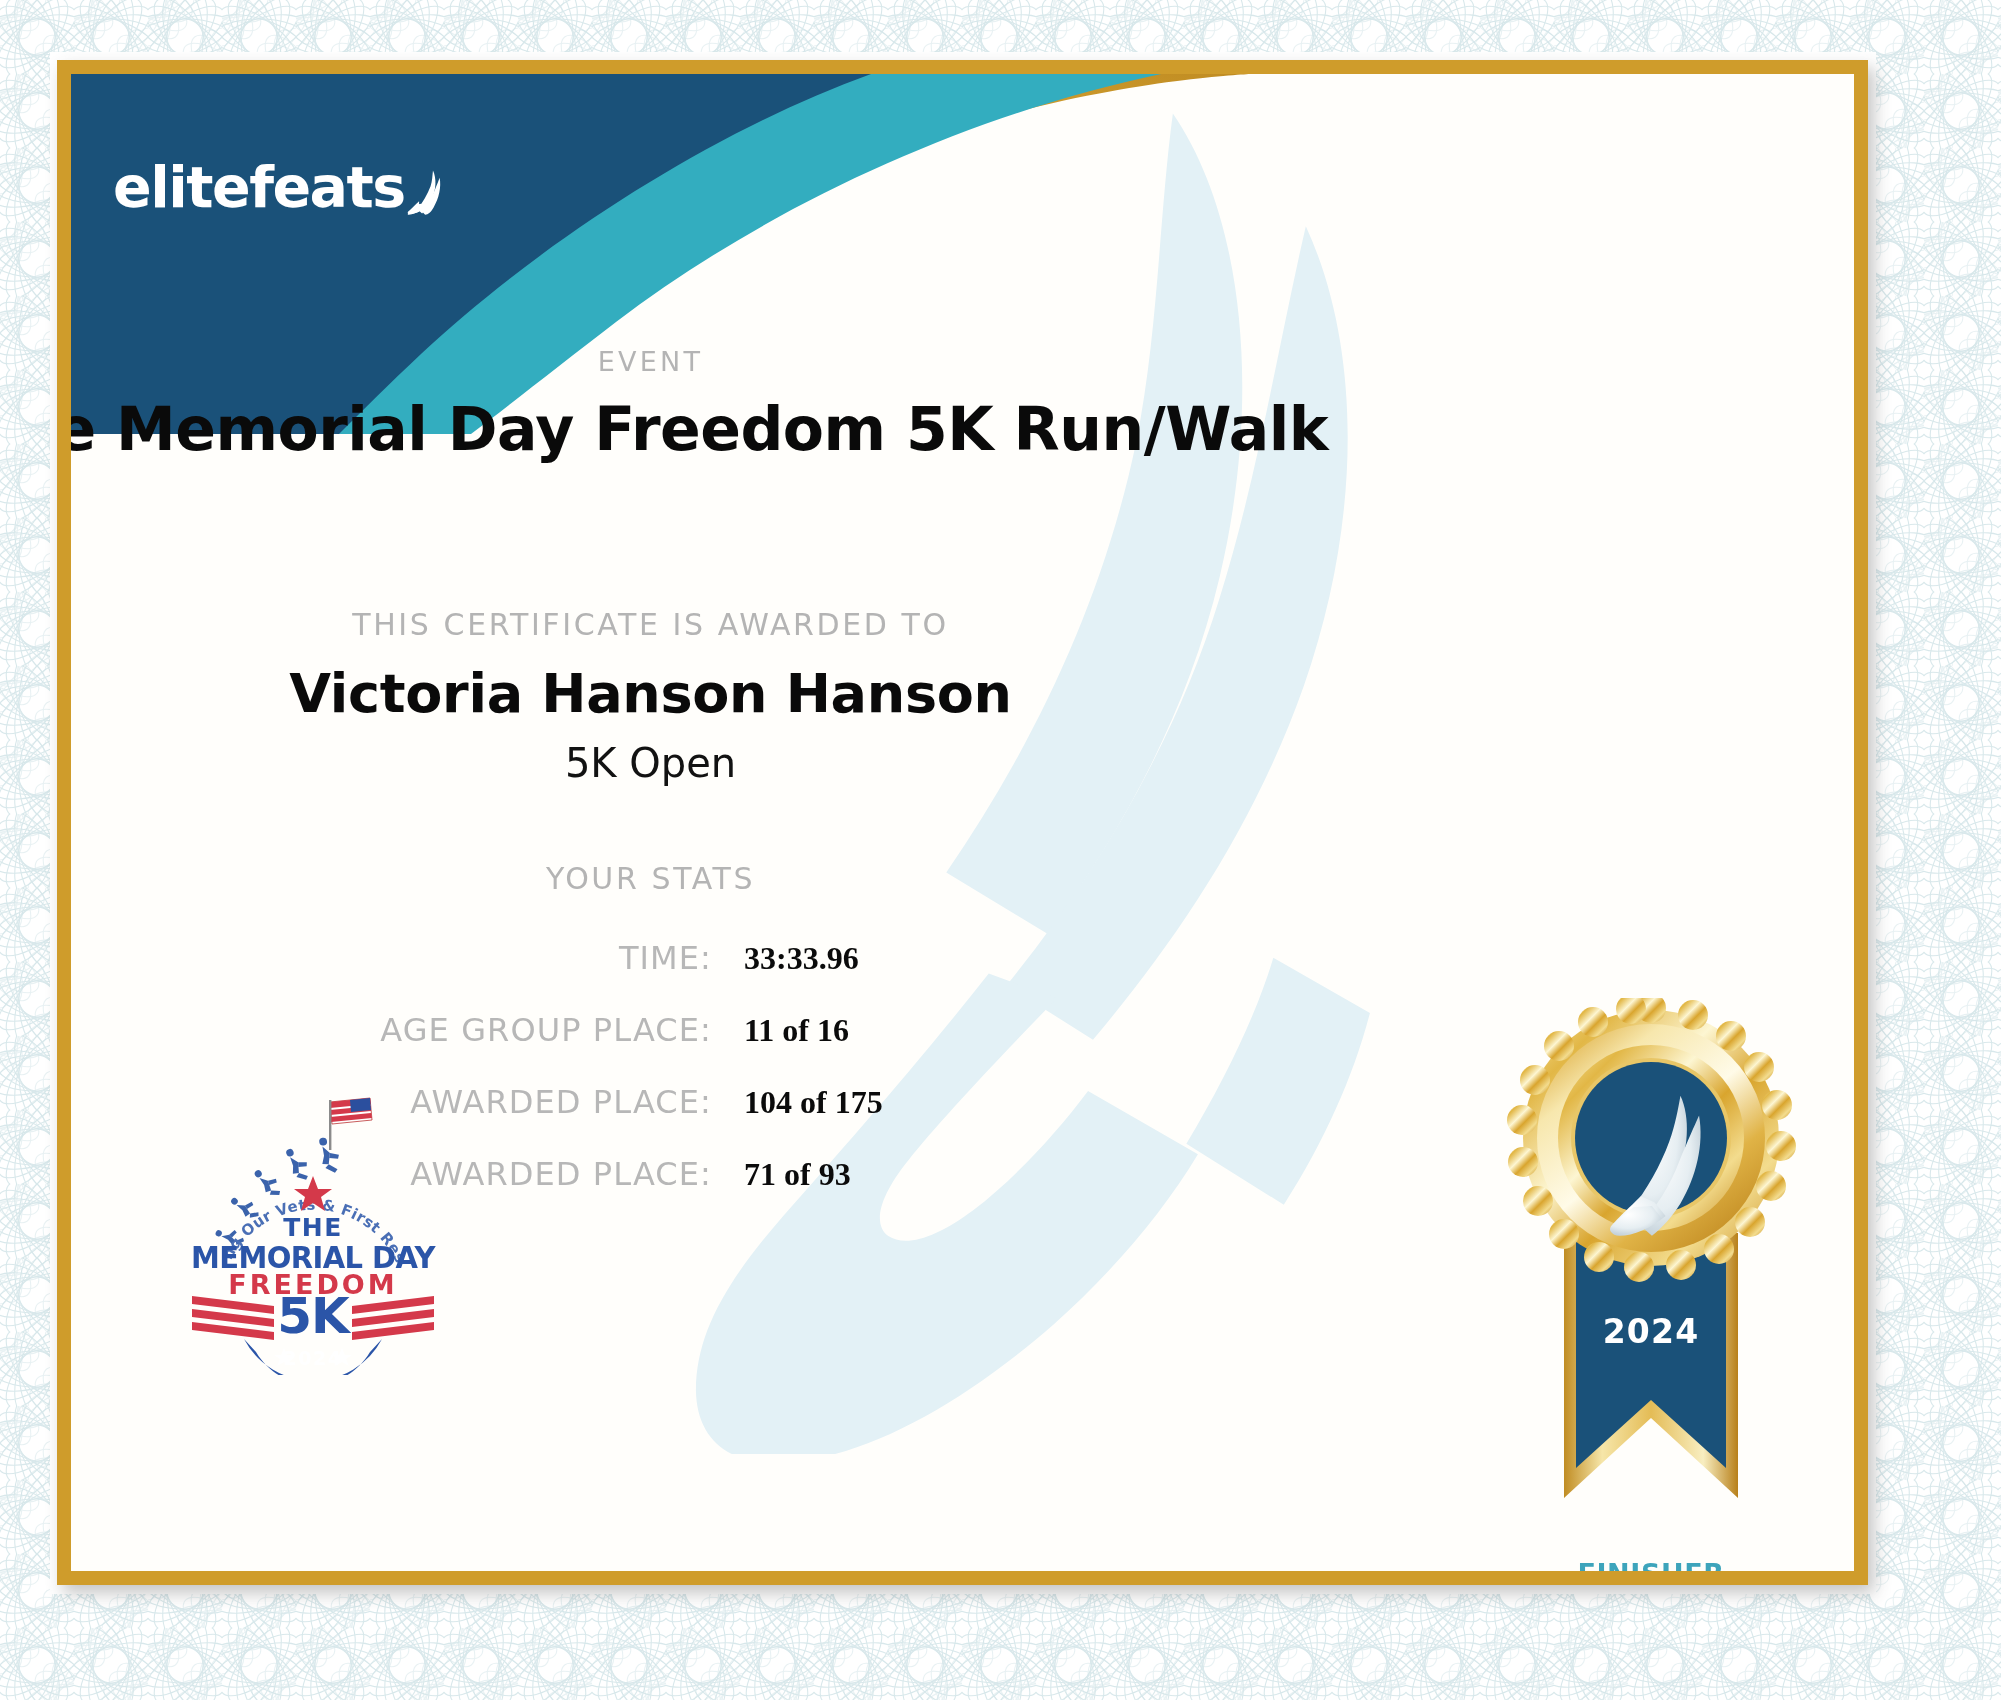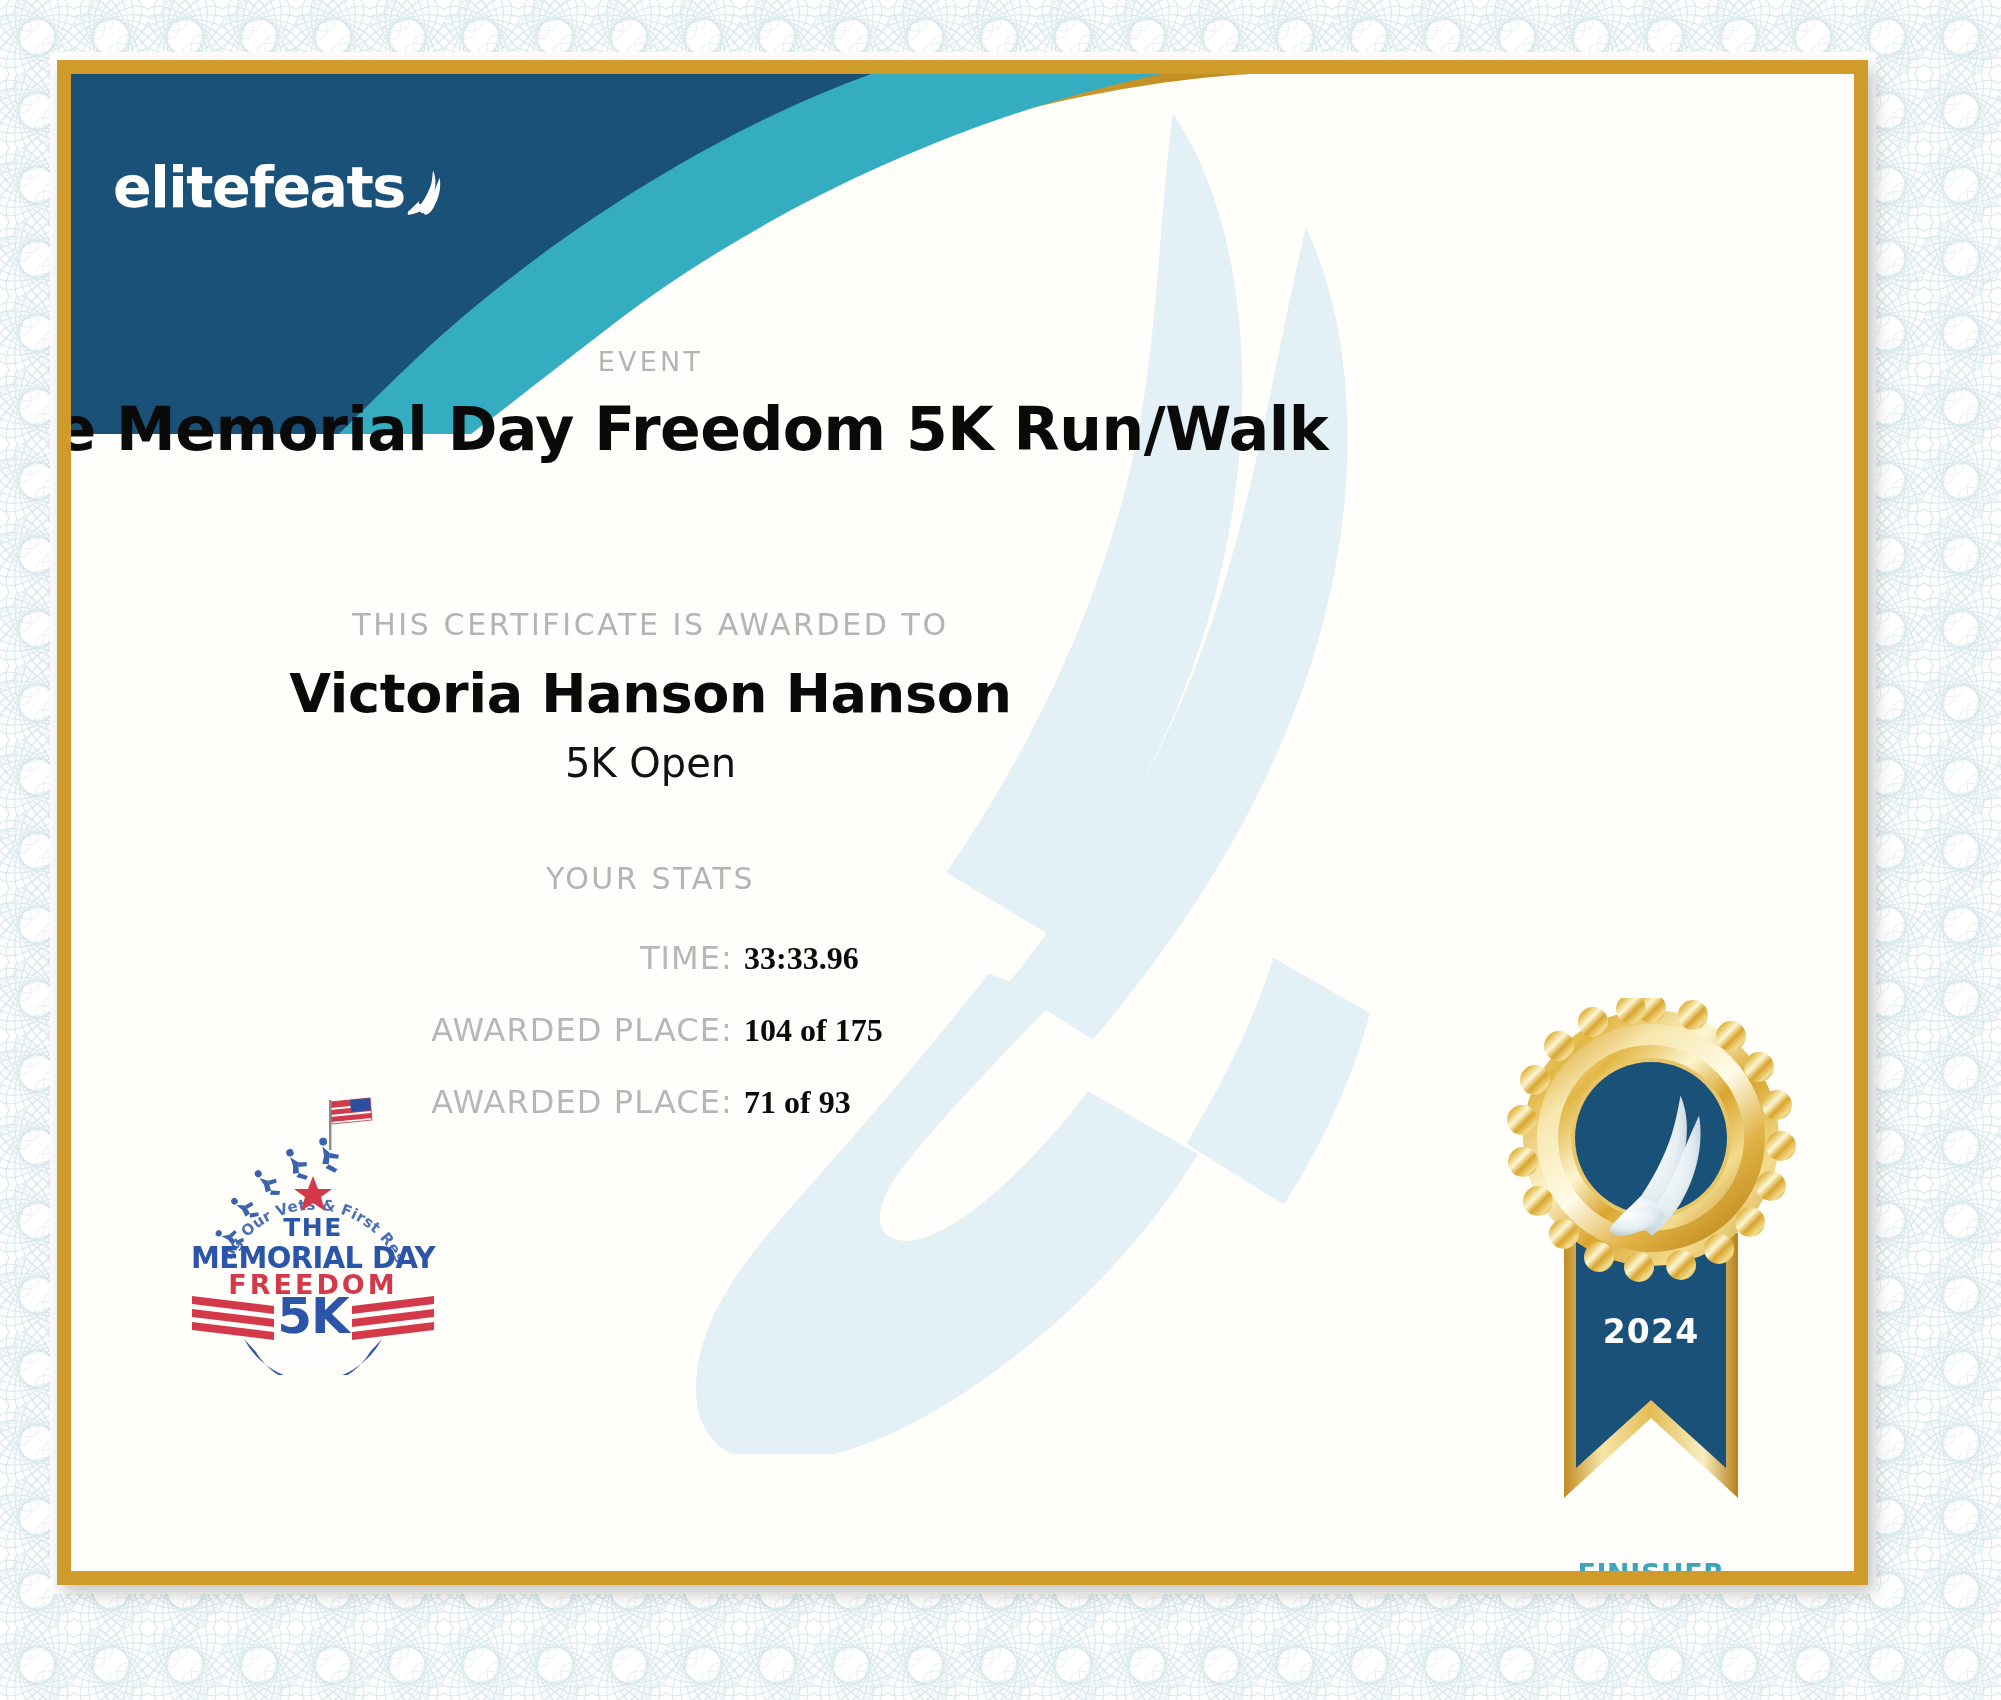--- a/index.html
+++ b/index.html
@@ -173,20 +173,21 @@
     top: 865px;
     left: 0px;
     width: 883px;
   }
   .stat-row {
     display: flex;
     align-items: baseline;
     justify-content: flex-end;
     height: 53px;
     margin-bottom: 19px;
+    gap: 21px;
   }
   .stat-key {
     font-family: "DejaVu Sans", sans-serif;
     font-size: 32px;
     letter-spacing: 1.1px;
     color: #b7b7b7;
     white-space: nowrap;
   }
   .stat-val {
     font-family: Liberation Serif, serif;
@@ -336,20 +337,24 @@
         <div id="recipient-name">Victoria Hanson Hanson</div>
 
         <div id="recipient-division">5K Open</div>
 
         <div class="label-sm" id="stats-label">YOUR STATS</div>
 
         <div id="stats-table">
           <div class="stat-row">
             <span class="stat-key">TIME:</span>
             <span class="stat-val">33:33.96</span>
+          </div>
+          <div class="stat-row">
+            <span class="stat-key">AGE GROUP PLACE:</span>
+            <span class="stat-val">11 of 16</span>
           </div>
           <div class="stat-row">
             <span class="stat-key">AWARDED PLACE:</span>
             <span class="stat-val">104 of 175</span>
           </div>
           <div class="stat-row">
             <span class="stat-key">AWARDED PLACE:</span>
             <span class="stat-val">71 of 93</span>
           </div>
         </div>

